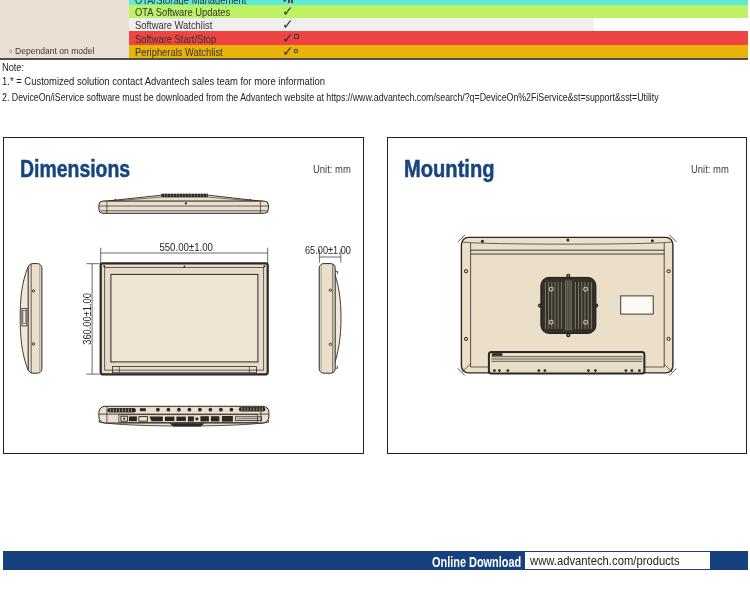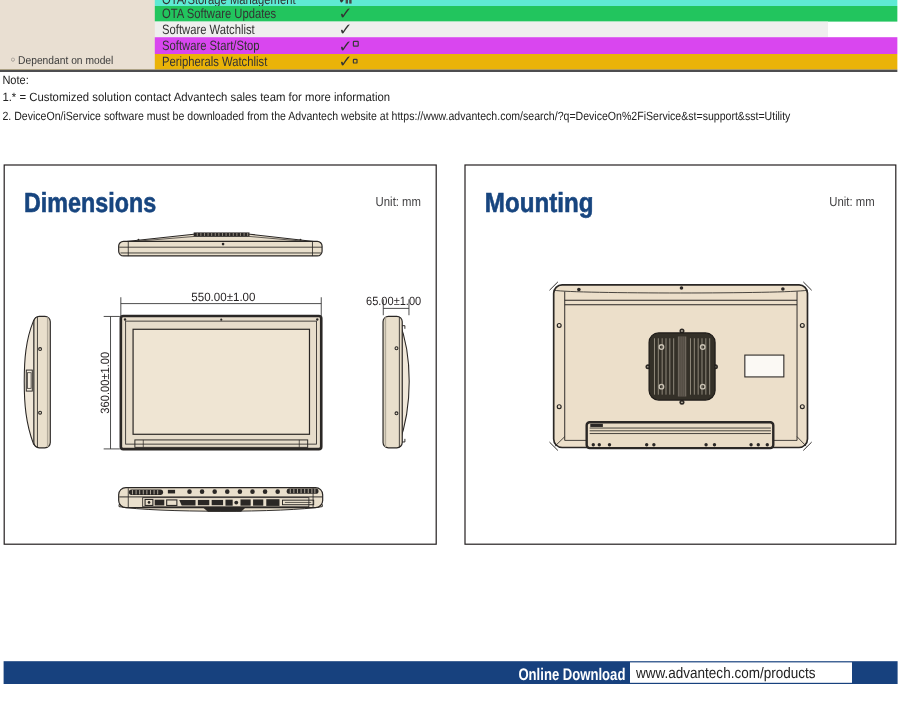--- a/index.html
+++ b/index.html
@@ -13,31 +13,31 @@
 
 <div class="abs" style="left:0;top:0;width:748.3px;height:60px;overflow:hidden;">
 
   <div class="abs" style="left:0;top:0;width:748.3px;height:4.5px;background:#5eead4;overflow:hidden;">
     <div class="abs cx" style="left:135px;top:-6px;font-size:11.3px;line-height:13px;color:#333;transform:scaleX(0.83);">OTA/Storage Management</div>
     <div class="abs" style="left:281px;top:-8px;font-size:14px;line-height:13px;color:#333;">✓*</div>
     <div class="abs" style="left:288.3px;top:0;width:1.4px;height:3px;background:#4a4a4a;"></div>
     <div class="abs" style="left:291.3px;top:0;width:1.4px;height:2.5px;background:#4a4a4a;"></div>
   </div>
 
-  <div class="abs" style="left:0;top:4.5px;width:748.3px;height:13.5px;background:#22c55e;">
+  <div class="abs" style="left:0;top:4.5px;width:748.3px;height:13.5px;background:#bef264;">
     <div class="abs cx" style="left:135px;top:1px;font-size:11.3px;line-height:13px;color:#333;transform:scaleX(0.83);">OTA Software Updates</div>
     <div class="abs" style="left:282px;top:0px;font-size:14px;line-height:13px;color:#333;">✓</div>
   </div>
 
-  <div class="abs" style="left:0;top:18px;width:690px;height:13px;background:#efefee;">
+  <div class="abs" style="left:0;top:18px;width:594px;height:13px;background:#efefee;">
     <div class="abs cx" style="left:135px;top:0.5px;font-size:11.3px;line-height:13px;color:#333;transform:scaleX(0.83);">Software Watchlist</div>
     <div class="abs" style="left:282px;top:-0.5px;font-size:14px;line-height:13px;color:#333;">✓</div>
   </div>
 
-  <div class="abs" style="left:0;top:31px;width:748.3px;height:14px;background:#d946ef;">
+  <div class="abs" style="left:0;top:31px;width:748.3px;height:14px;background:#ef4444;">
     <div class="abs cx" style="left:135px;top:1.5px;font-size:11.3px;line-height:13px;color:#333;transform:scaleX(0.83);">Software Start/Stop</div>
     <div class="abs" style="left:282px;top:0.5px;font-size:14px;line-height:13px;color:#333;">✓</div>
     <div class="abs" style="left:293.8px;top:3.4px;width:2.9px;height:2.9px;border:0.8px solid #3a3a3a;border-radius:1px;"></div>
   </div>
 
   <div class="abs" style="left:0;top:45px;width:748.3px;height:13px;background:#eab308;">
     <div class="abs cx" style="left:135px;top:0.5px;font-size:11.3px;line-height:13px;color:#333;transform:scaleX(0.83);">Peripherals Watchlist</div>
     <div class="abs" style="left:282px;top:-0.5px;font-size:14px;line-height:13px;color:#333;">✓</div>
     <div class="abs" style="left:293.8px;top:3.5px;width:2.6px;height:2.6px;border:0.8px solid #3a3a3a;border-radius:1px;"></div>
   </div>

